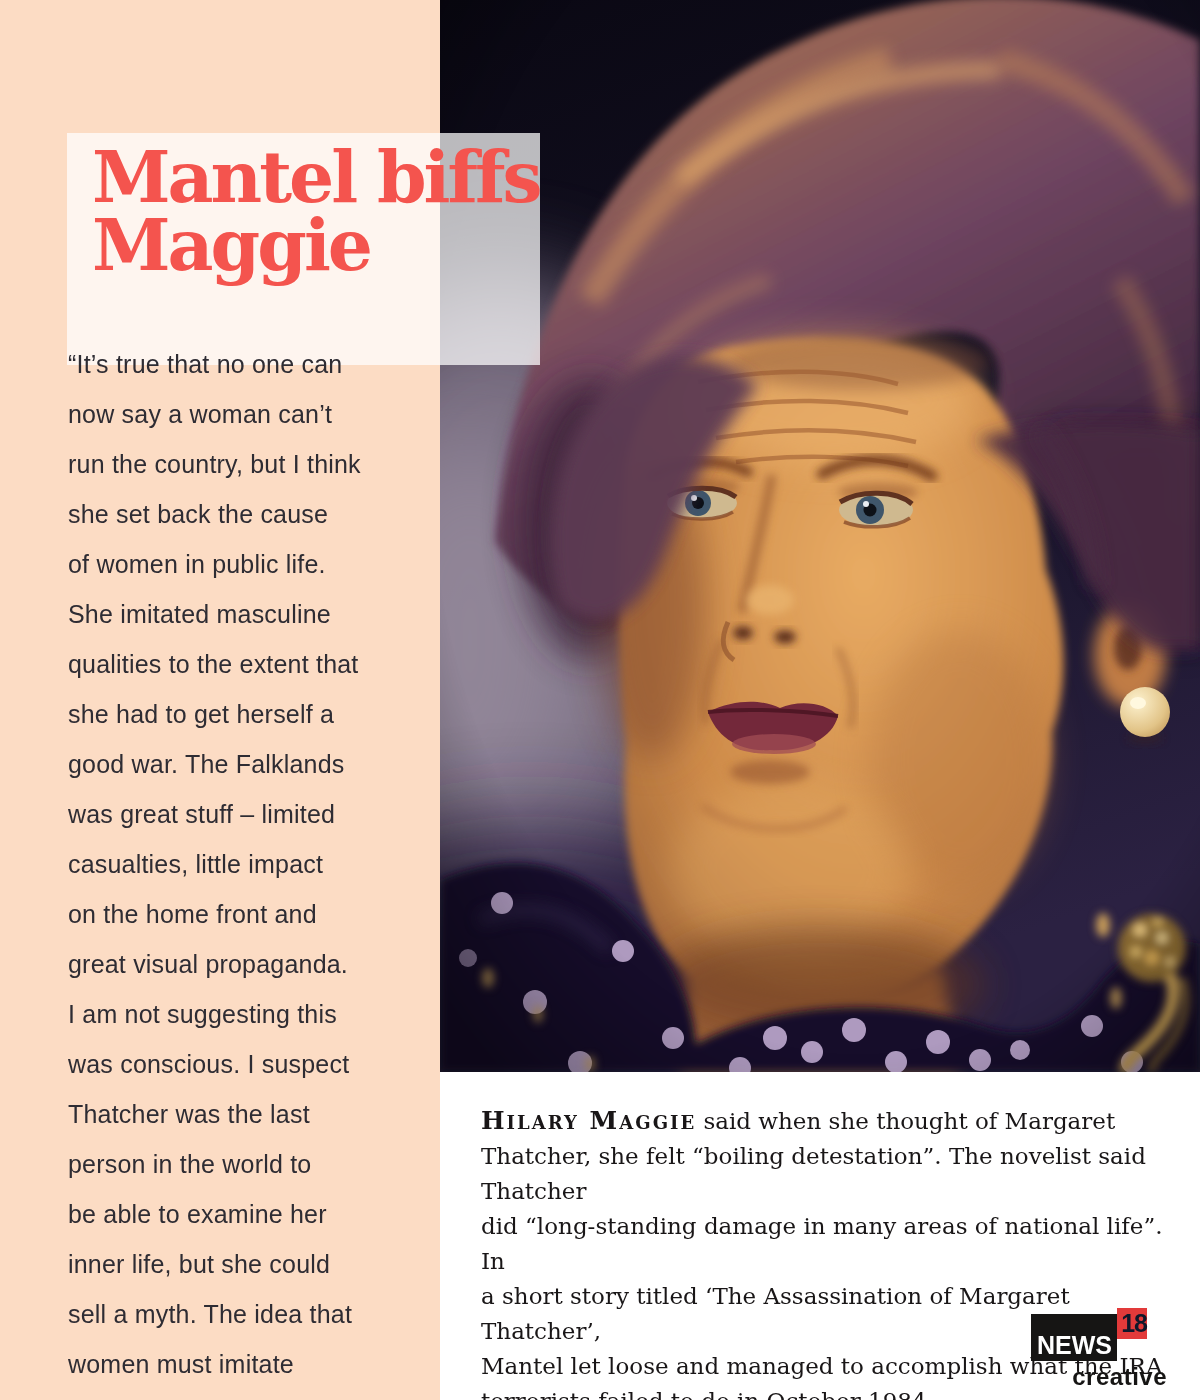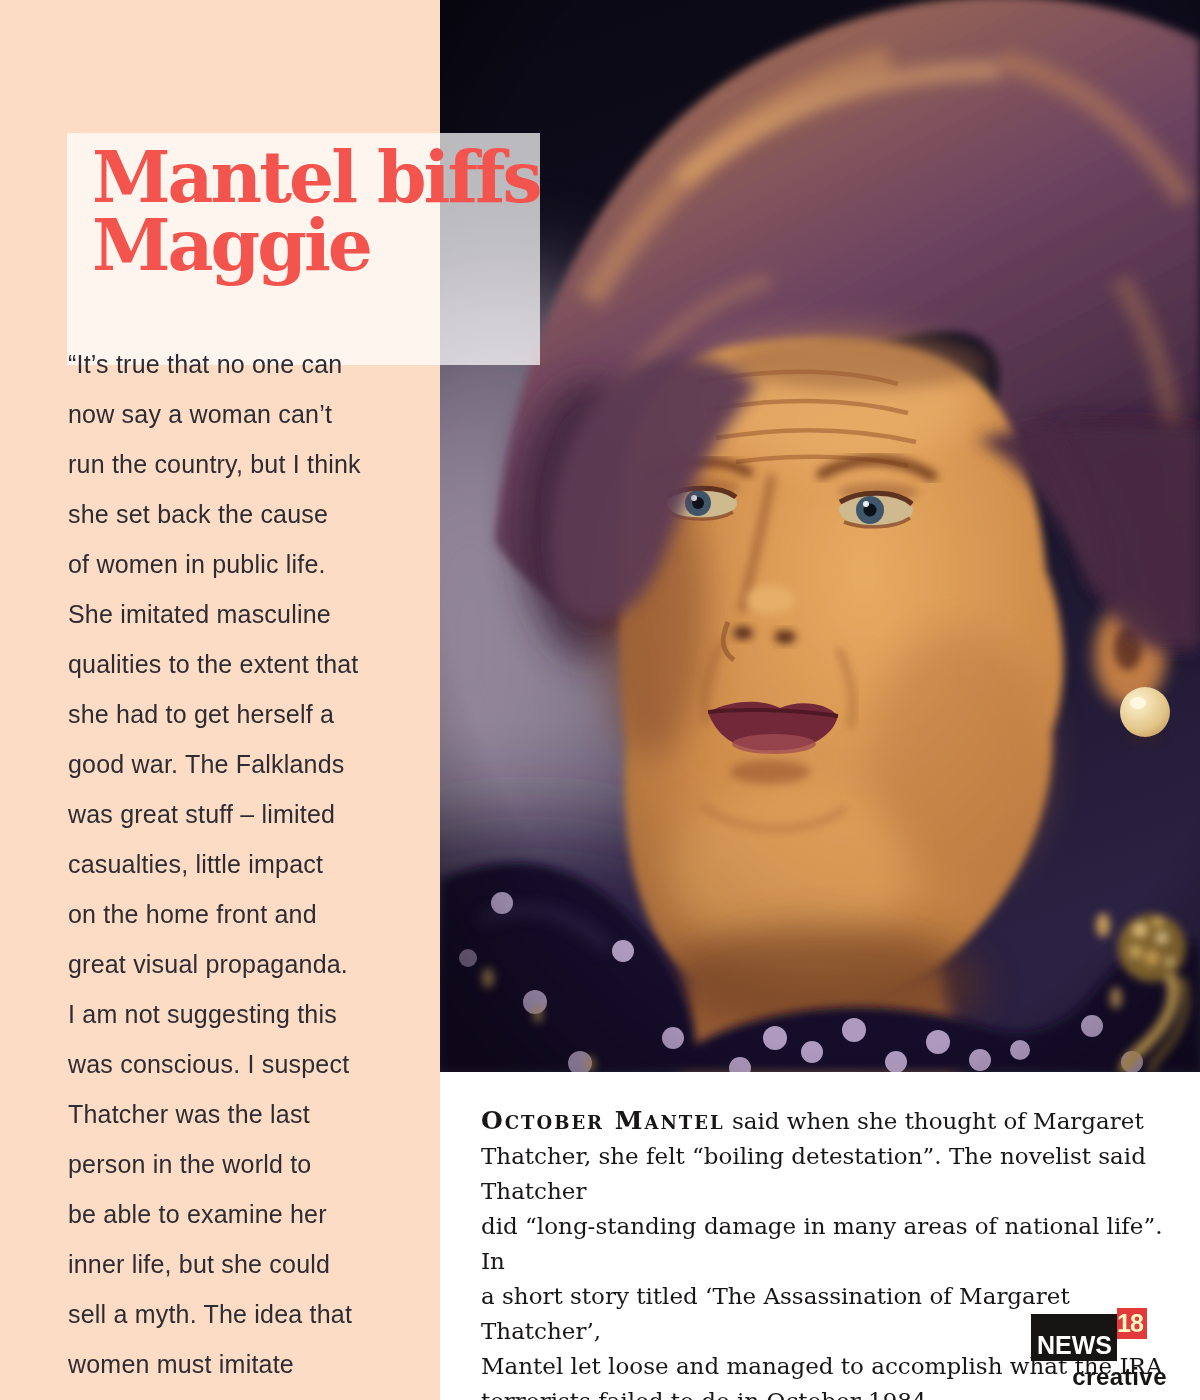--- a/index.html
+++ b/index.html
@@ -44,22 +44,22 @@
   .cap-first, .cap-lines { }
   .cap-lines { display:block; white-space:pre-line; }
   .logo { position:absolute; left:1031px; top:1308px; width:136px; }
   .logo-row { display:flex; align-items:flex-start; }
   .logo-news {
     display:block; margin-top:6px; height:31px; line-height:31px;
     background:var(--logo_black,#161514); color:#ffffff;
     font-weight:bold; font-size:25px; padding:16px 5px 0 6px;
   }
   .logo-18 {
-    display:block; width:30px; height:31px; line-height:31px; text-align:left;
-    background:var(--logo_red,#e23a3a); color:#fef9c3;
+    display:block; width:30px; height:31px; line-height:31px; text-align:right;
+    background:var(--logo_red,#e23a3a); color:#0f172a;
     font-weight:bold; font-size:25px; letter-spacing:-1px;
   }
   .logo-creative {
     width:136px; text-align:right; font-weight:bold; font-size:24px;
     letter-spacing:0.5px; color:var(--logo_black,#161514); margin-top:2px;
   }
 </style>
 </head>
 <body>
 
@@ -252,21 +252,21 @@
 be able to examine her
 inner life, but she could
 sell a myth. The idea that
 women must imitate
 men to succeed is anti-
 feminist. She was not of
 woman born. She was a
 psychological transvestite.”</div>
 
   <div class="caption">
-    <span class="cap-name">October Mantel</span><span class="cap-first"> said when she thought of Margaret</span>
+    <span class="cap-name">Hilary Maggie</span><span class="cap-first"> said when she thought of Margaret</span>
     <span class="cap-lines">Thatcher, she felt “boiling detestation”. The novelist said Thatcher
 did “long-standing damage in many areas of national life”.&nbsp; In
 a short story titled ‘The Assassination of Margaret Thatcher’,
 Mantel let loose and managed to accomplish what the IRA
 terrorists failed to do in October 1984.</span>
   </div>
 
   <div class="logo">
     <div class="logo-row">
       <span class="logo-news">NEWS</span>

